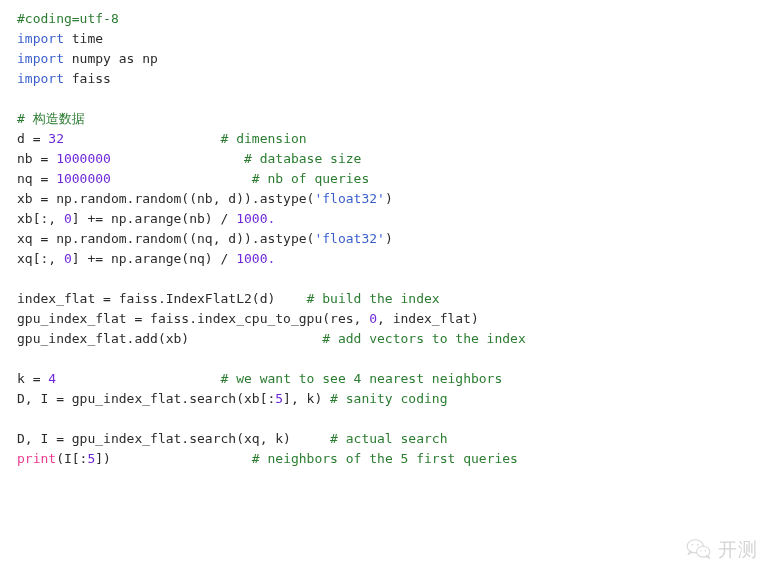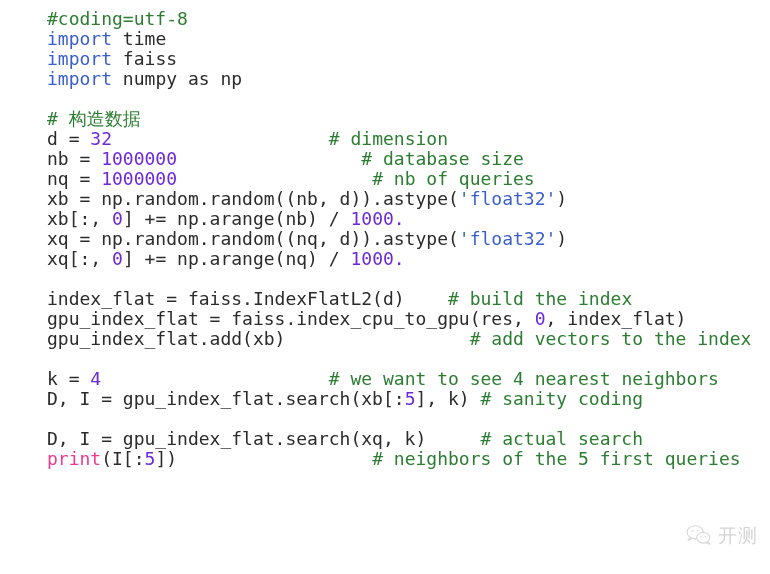--- a/index.html
+++ b/index.html
@@ -18,45 +18,44 @@
   #code-block {
     position: absolute;
     left: 17px;
     top: 9px;
     width: 740px;
   }
 
   .code-line {
     height: 20px;
     line-height: 20px;
-    font-size: 18px;
+    font-size: 13px;
     white-space: pre;
     letter-spacing: 0px;
     color: #2b2b2b;
-    margin-left: 30px;
   }
 
   .code-line.blank {
     height: 20px;
   }
 
   
   .tok-com   { color: #2c7d32; }   
   .tok-kw    { color: #3a5fcd; }   
   .tok-num   { color: #6d28d9; }   
   .tok-str   { color: #3a5fcd; }   
   .tok-plain { color: #2b2b2b; }   
   .tok-fn    { color: #3a5fcd; }   
   .tok-fn-hl { color: #ea3c8f; }   
 
   
   #watermark {
     position: absolute;
     right: 12px;
-    bottom: 28px;
+    bottom: 14px;
     display: flex;
     align-items: flex-end;
     gap: 6px;
     opacity: 1;
     user-select: none;
   }
   #watermark .wm-icon {
     width: 26px;
     height: 22px;
     display: block;
@@ -68,22 +67,22 @@
     color: #d5d5d5;
     letter-spacing: 1px;
   }
 </style>
 </head>
 <body>
 
 <div id="code-block">
     <div class="code-line"><span class="tok-com">#coding=utf-8</span></div>
     <div class="code-line"><span class="tok-kw">import</span><span class="tok-plain"> time</span></div>
+    <div class="code-line"><span class="tok-kw">import</span><span class="tok-plain"> numpy </span><span class="tok-plain">as</span><span class="tok-plain"> np</span></div>
     <div class="code-line"><span class="tok-kw">import</span><span class="tok-plain"> faiss</span></div>
-    <div class="code-line"><span class="tok-kw">import</span><span class="tok-plain"> numpy </span><span class="tok-plain">as</span><span class="tok-plain"> np</span></div>
     <div class="code-line blank">&nbsp;</div>
     <div class="code-line"><span class="tok-com"># 构造数据</span></div>
     <div class="code-line"><span class="tok-plain">d = </span><span class="tok-num">32</span><span class="tok-plain">                    </span><span class="tok-com"># dimension</span></div>
     <div class="code-line"><span class="tok-plain">nb = </span><span class="tok-num">1000000</span><span class="tok-plain">                 </span><span class="tok-com"># database size</span></div>
     <div class="code-line"><span class="tok-plain">nq = </span><span class="tok-num">1000000</span><span class="tok-plain">                  </span><span class="tok-com"># nb of queries</span></div>
     <div class="code-line"><span class="tok-plain">xb = np.random.random((nb, d)).astype(</span><span class="tok-str">'float32'</span><span class="tok-plain">)</span></div>
     <div class="code-line"><span class="tok-plain">xb[:, </span><span class="tok-num">0</span><span class="tok-plain">] += np.arange(nb) / </span><span class="tok-num">1000.</span></div>
     <div class="code-line"><span class="tok-plain">xq = np.random.random((nq, d)).astype(</span><span class="tok-str">'float32'</span><span class="tok-plain">)</span></div>
     <div class="code-line"><span class="tok-plain">xq[:, </span><span class="tok-num">0</span><span class="tok-plain">] += np.arange(nq) / </span><span class="tok-num">1000.</span></div>
     <div class="code-line blank">&nbsp;</div>

